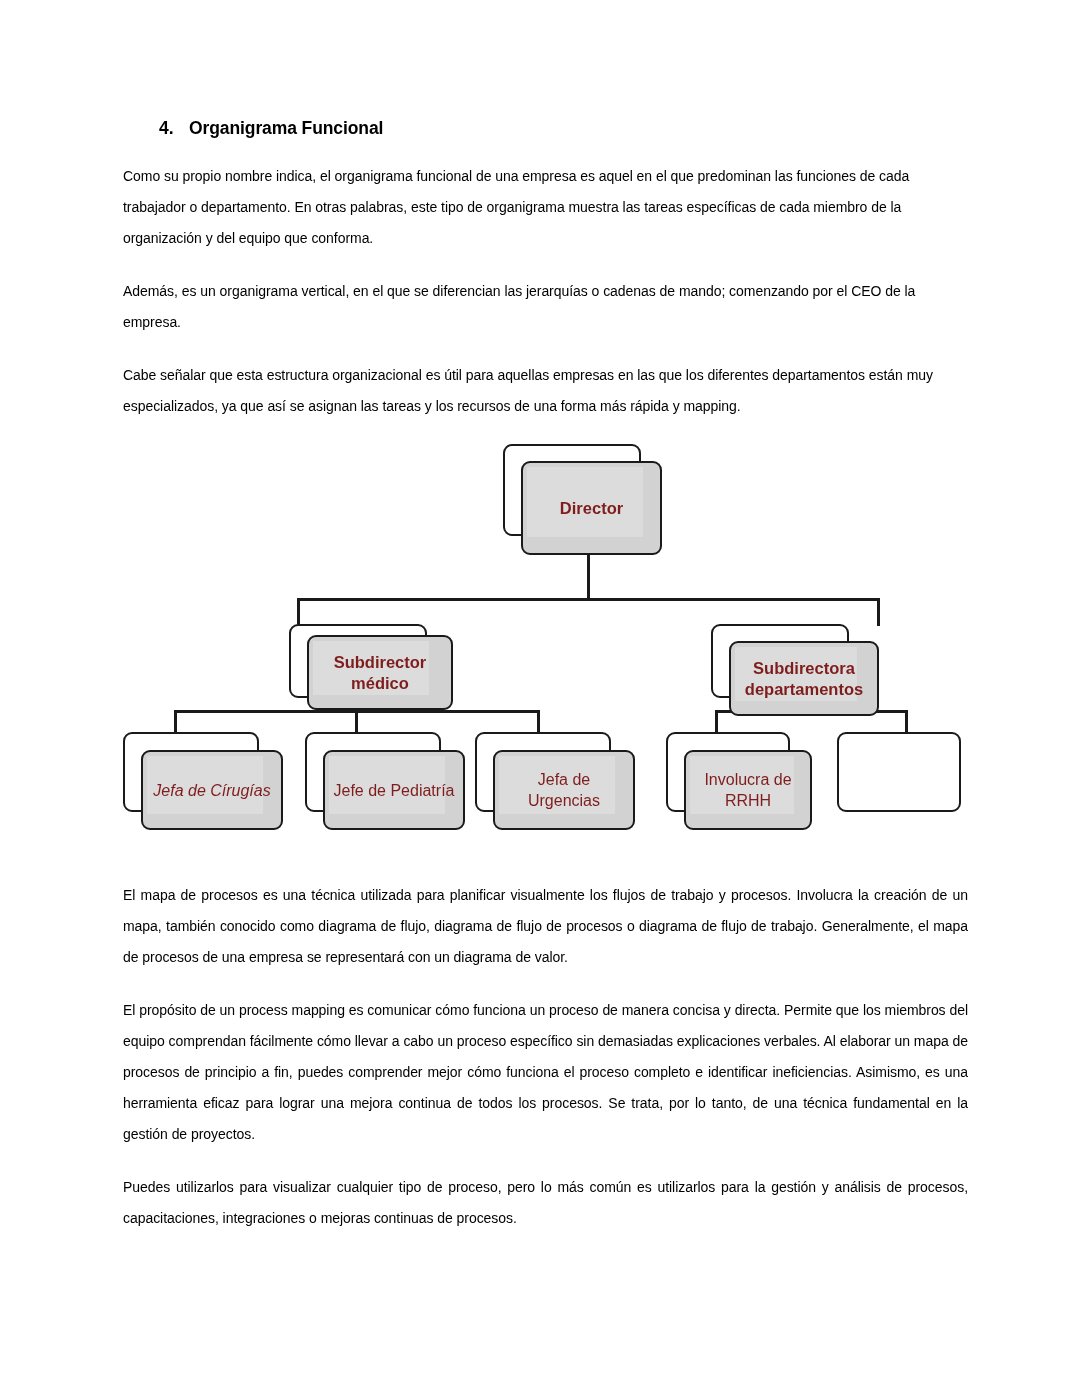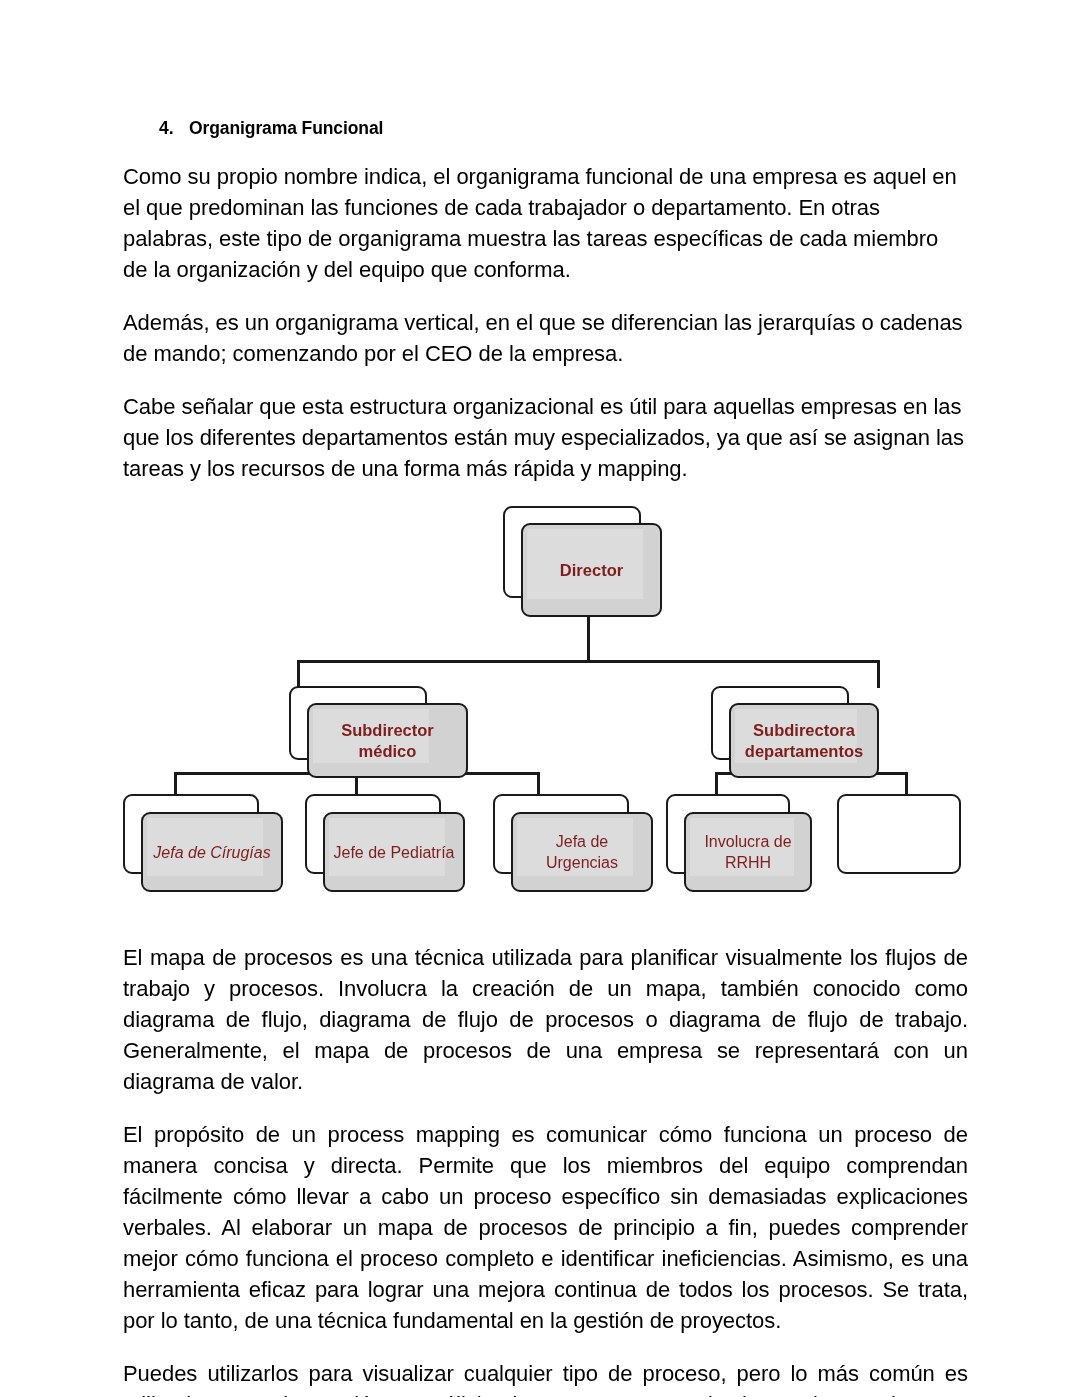--- a/index.html
+++ b/index.html
@@ -47,21 +47,21 @@
   }
   .section-heading {
     font-size: 17.5px;
     font-weight: bold;
     letter-spacing: -0.1px;
     margin: 0 0 22px 0;
   }
 
   
   p.para {
-    font-size: 22px;
+    font-size: 14px;
     line-height: 31px;
     margin: 0 0 22px 0;
     letter-spacing: -0.05px;
     text-align: left;
   }
   p.para.justify {
     text-align: justify;
   }
   p.para:last-child { margin-bottom: 0; }
 
@@ -167,21 +167,21 @@
         <div class="node bold" style="left:380px; top:0px; width:160px; height:112px;">
           <div class="shadow-box" style="left:0px; top:0px; width:138px; height:92px;"></div>
           <div class="main-box" style="left:18px; top:17px; width:141px; height:94px;">
             <div class="inner-sheen" style="left:4px; top:4px; width:116px; height:70px;"></div>
             <div class="label">Director</div>
           </div>
         </div>
 
         <div class="node bold" style="left:166px; top:180px; width:160px; height:112px;">
           <div class="shadow-box" style="left:0px; top:0px; width:138px; height:74px;"></div>
-          <div class="main-box" style="left:18px; top:17px; width:161px; height:75px;">
+          <div class="main-box" style="left:18px; top:11px; width:146px; height:75px;">
             <div class="inner-sheen" style="left:4px; top:4px; width:116px; height:54px;"></div>
             <div class="label">Subdirector médico</div>
           </div>
         </div>
 
         <div class="node bold" style="left:588px; top:180px; width:175px; height:112px;">
           <div class="shadow-box" style="left:0px; top:0px; width:138px; height:74px;"></div>
           <div class="main-box" style="left:18px; top:17px; width:150px; height:75px;">
             <div class="inner-sheen" style="left:4px; top:4px; width:122px; height:54px;"></div>
             <div class="label">Subdirectora departamentos</div>
@@ -197,21 +197,21 @@
         </div>
 
         <div class="node" style="left:182px; top:288px; width:165px; height:110px;">
           <div class="shadow-box" style="left:0px; top:0px; width:136px; height:80px;"></div>
           <div class="main-box" style="left:18px; top:18px; width:142px; height:80px;">
             <div class="inner-sheen" style="left:4px; top:4px; width:116px; height:58px;"></div>
             <div class="label">Jefe de Pediatría</div>
           </div>
         </div>
 
-        <div class="node" style="left:370px; top:288px; width:165px; height:110px;">
+        <div class="node" style="left:352px; top:288px; width:165px; height:110px;">
           <div class="shadow-box" style="left:0px; top:0px; width:136px; height:80px;"></div>
           <div class="main-box" style="left:18px; top:18px; width:142px; height:80px;">
             <div class="inner-sheen" style="left:4px; top:4px; width:116px; height:58px;"></div>
             <div class="label">Jefa de Urgencias</div>
           </div>
         </div>
 
         <div class="node" style="left:543px; top:288px; width:155px; height:110px;">
           <div class="shadow-box" style="left:0px; top:0px; width:124px; height:80px;"></div>
           <div class="main-box" style="left:18px; top:18px; width:128px; height:80px;">

